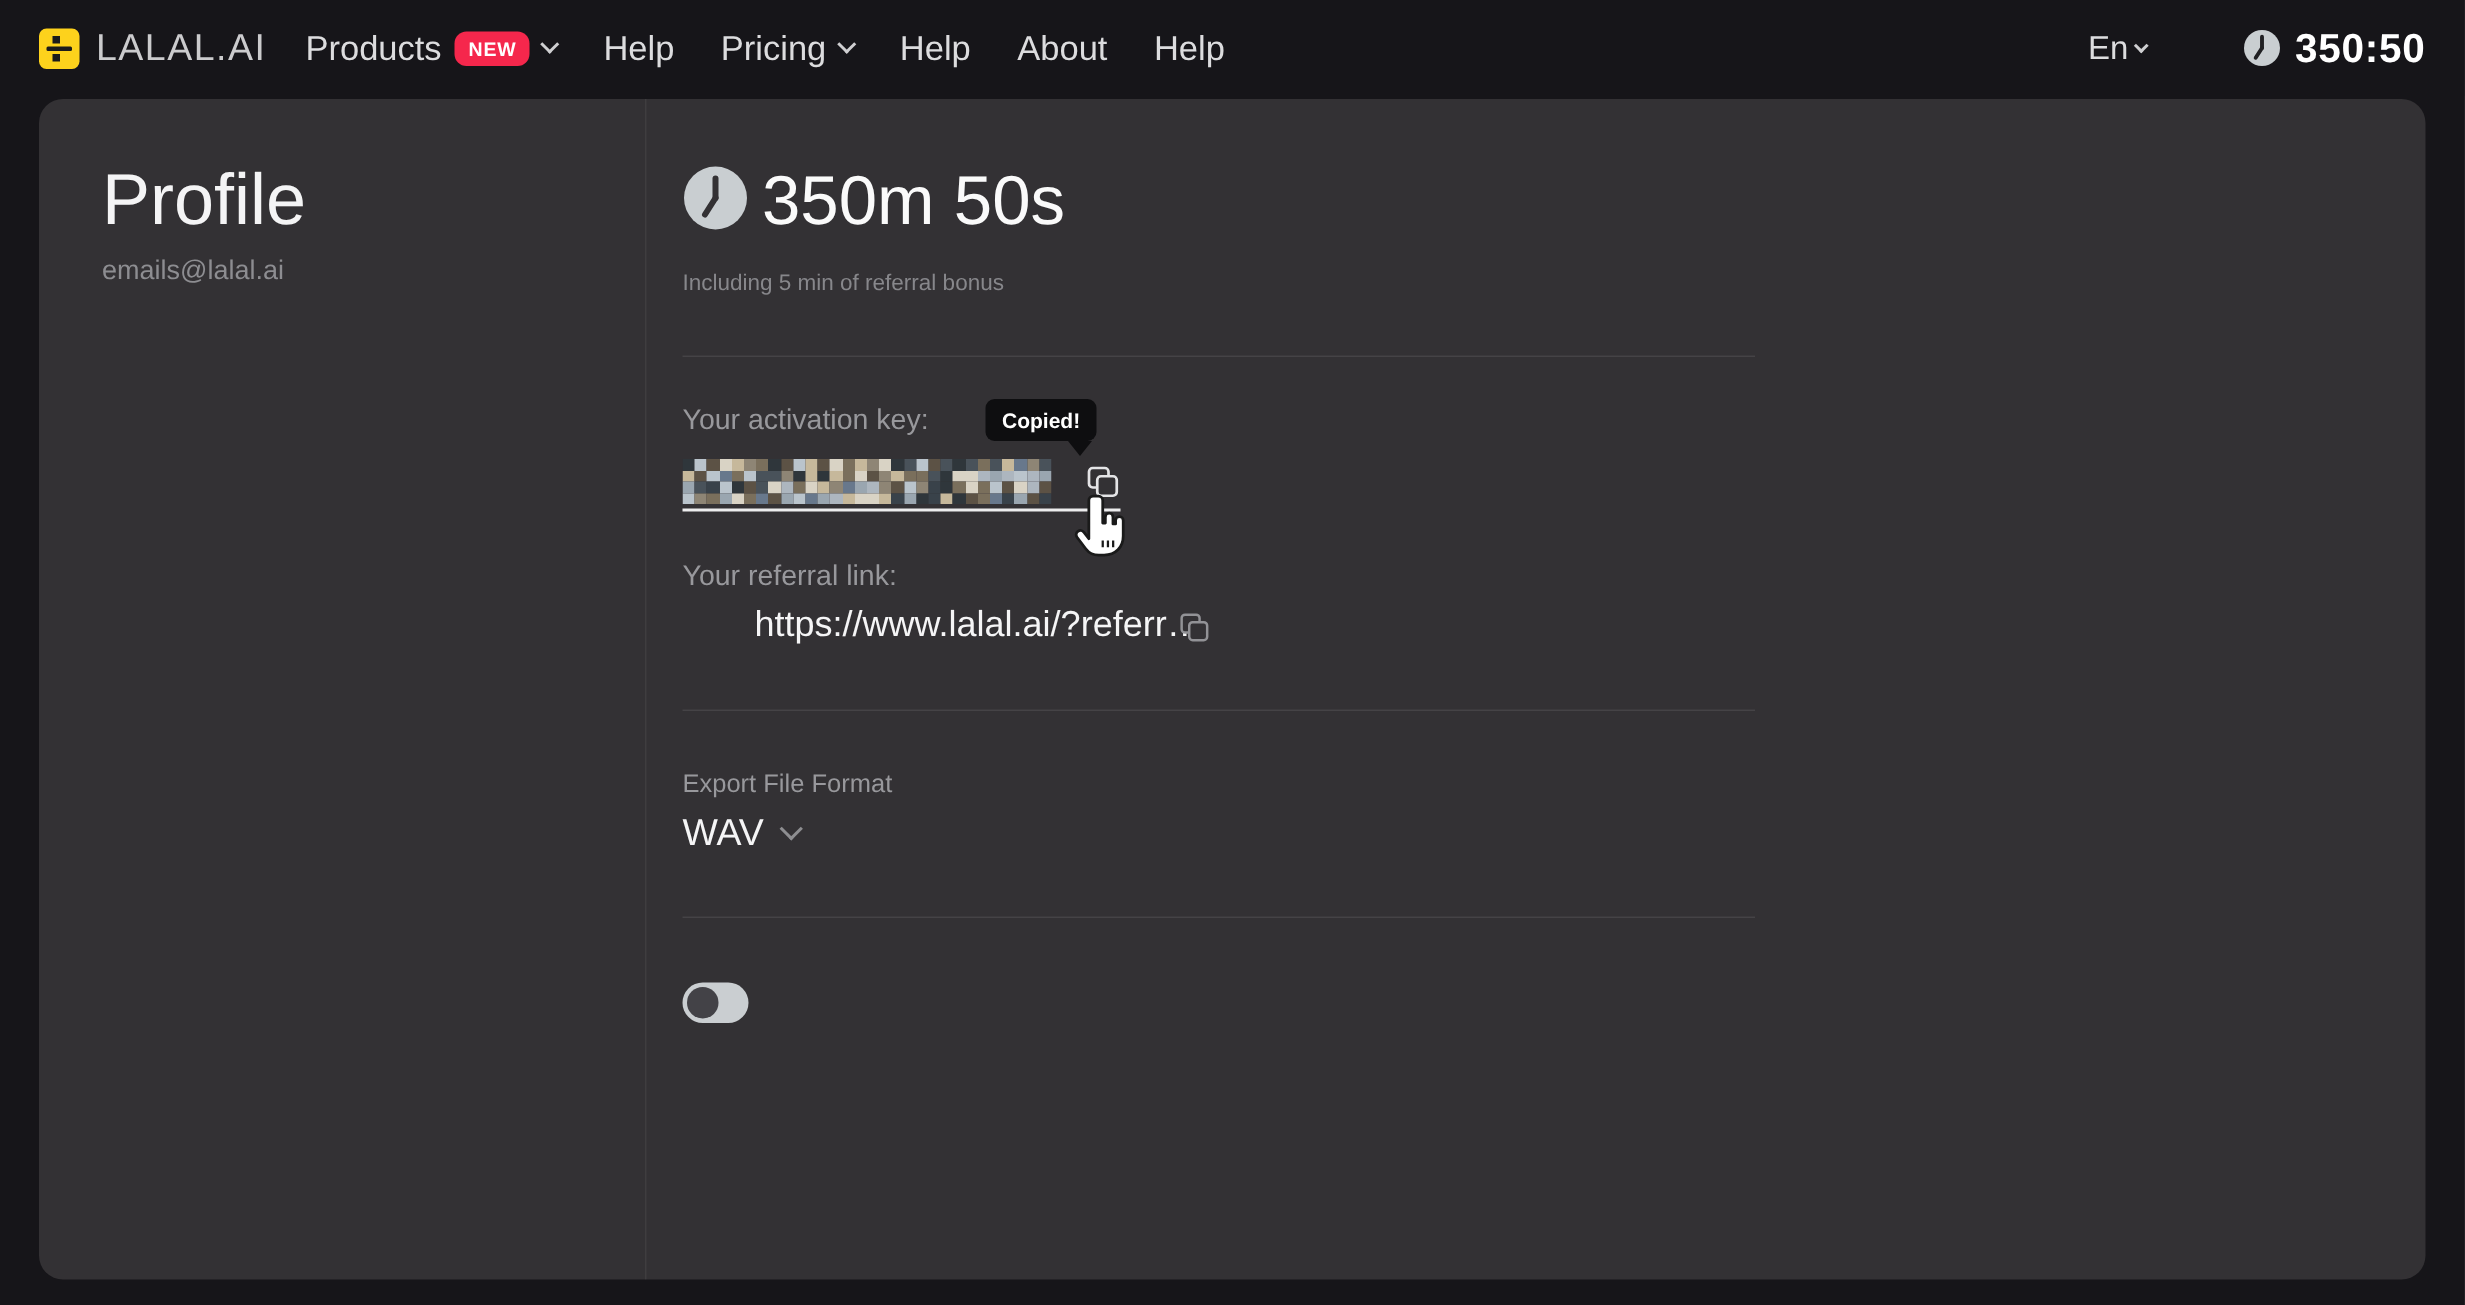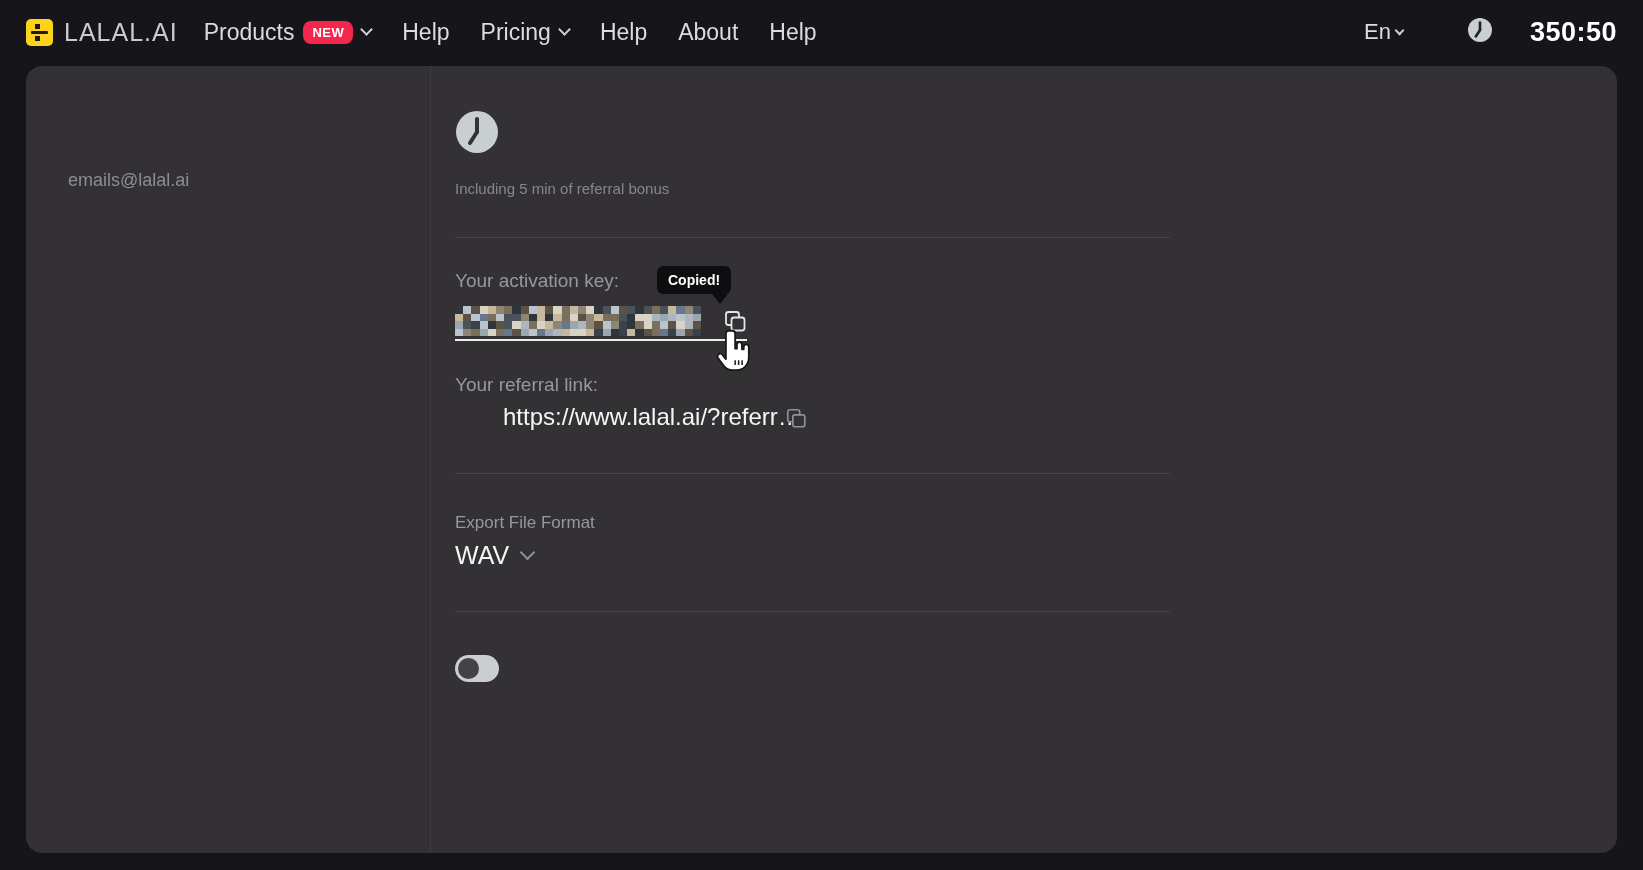--- a/index.html
+++ b/index.html
@@ -29,21 +29,21 @@
     padding:4px 9px; border-radius:8px; margin-left:9px; letter-spacing:0.5px;
   }
   .chev {
     display:inline-block; width:9px; height:9px;
     border-right:2px solid #cfcfd1; border-bottom:2px solid #cfcfd1;
     transform:rotate(45deg); margin-left:9px; margin-top:-5px;
   }
   .chev.small { width:7px; height:7px; margin-left:5px; margin-top:-3px; }
   .nav-right { margin-left:auto; display:flex; align-items:center; }
   .lang { font-size:22px; color:#dcdcde; display:flex; align-items:center; cursor:pointer; }
-  .nav-clock { margin-left:64px; display:flex; align-items:flex-start;gap:28px; }
+  .nav-clock { margin-left:64px; display:flex; align-items:center; }
   .counter { font-size:27px; font-weight:bold; color:#ffffff; margin-left:9px; letter-spacing:0.5px; }
   
   .panel {
     position:absolute; left:26px; top:66px; width:1591px; height:787px;
     background:#333134; border-radius:16px;
   }
   .v-divider { position:absolute; left:404px; top:0; bottom:0; width:1px; background:rgba(255,255,255,0.06); }
   .h-divider { position:absolute; left:429px; width:715px; height:1px; background:rgba(255,255,255,0.09); }
   .sidebar-title { position:absolute; left:42px; top:40px; font-size:48px; color:#f4f4f5; }
   .sidebar-email { position:absolute; left:42px; top:104px; font-size:18px; color:#8d8d91; }
@@ -127,27 +127,29 @@
         <line x1="13" y1="13" x2="8.8" y2="19.5" stroke="#202023" stroke-width="2.6" stroke-linecap="round"></line>
       </svg>
       <span class="counter">350:50</span>
     </div>
   </div>
 </div>
 
 <div class="panel">
   <div class="v-divider"></div>
 
+  <div class="sidebar-title">Profile</div>
   <div class="sidebar-email">emails@lalal.ai</div>
 
   <svg class="balance-clock" width="44" height="44" viewBox="0 0 44 44">
     <circle cx="22" cy="22" r="21" fill="#c9ced1"></circle>
     <line x1="22" y1="22" x2="22" y2="9" stroke="#333134" stroke-width="4" stroke-linecap="round"></line>
     <line x1="22" y1="22" x2="15" y2="33" stroke="#333134" stroke-width="4" stroke-linecap="round"></line>
   </svg>
+  <div class="balance-time">350m 50s</div>
   <div class="balance-note">Including 5 min of referral bonus</div>
 
   <div class="h-divider" style="top:171px"></div>
 
   <div class="field-label" style="top:204px">Your activation key:</div>
   <div class="mosaic" id="mosaic">
       <div style="background: rgb(47, 54, 59);"></div>
       <div style="background: rgb(186, 196, 204);"></div>
       <div style="background: rgb(92, 82, 69);"></div>
       <div style="background: rgb(217, 211, 197);"></div>

